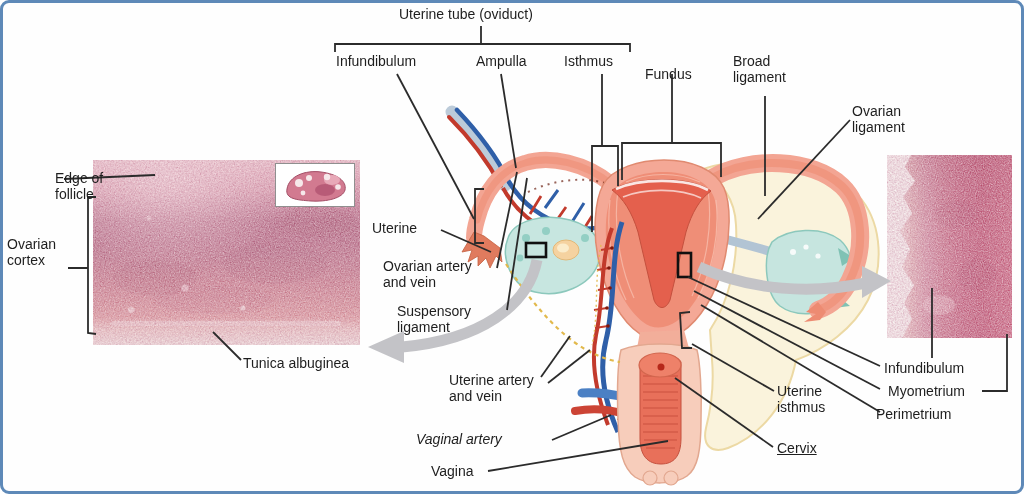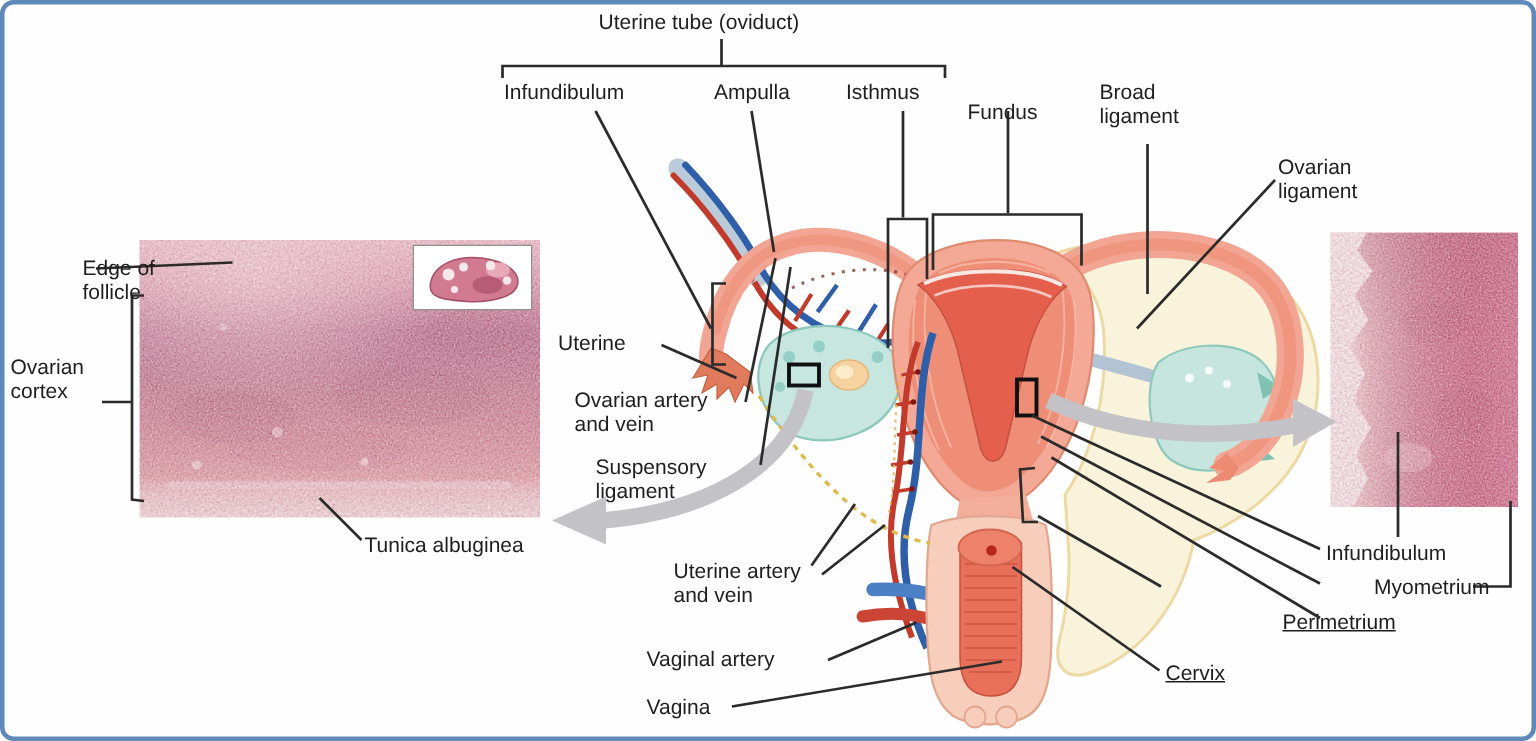--- a/index.html
+++ b/index.html
@@ -296,21 +296,22 @@
   <div class="lbl" style="left:645px;top:66px;">Fundus</div>
   <div class="lbl wrap" style="left:733px;top:53px;width:62px;">Broad ligament</div>
   <div class="lbl wrap" style="left:852px;top:103px;width:66px;">Ovarian ligament</div>
   <div class="lbl wrap" style="left:7px;top:170px;width:56px;margin-left:48px;">Edge of follicle</div>
   <div class="lbl wrap" style="left:7px;top:236px;width:60px;">Ovarian cortex</div>
   <div class="lbl" style="left:372px;top:220px;">Uterine</div>
   <div class="lbl wrap" style="left:397px;top:303px;width:94px;">Suspensory ligament</div>
   <div class="lbl wrap" style="left:383px;top:258px;width:106px;">Ovarian artery and vein</div>
   <div class="lbl" style="left:243px;top:355px;">Tunica albuginea</div>
   <div class="lbl wrap" style="left:449px;top:372px;width:110px;">Uterine artery and vein</div>
-  <div class="lbl" style="left:431px;top:431px;">Vaginal artery</div>
+  <div class="lbl" style="left:416px;top:431px;font-style:italic;">Vaginal artery</div>
   <div class="lbl" style="left:431px;top:463px;">Vagina</div>
   <div class="lbl" style="left:884px;top:360px;">Infundibulum</div>
-  <div class="lbl" style="left:916px;top:383px;">Myometrium</div>
-  <div class="lbl" style="left:855px;top:406px;text-decoration:underline;">Perimetrium</div>
+  <div class="lbl" style="left:888px;top:383px;">Myometrium</div>
+  <div class="lbl" style="left:876px;top:406px;">Perimetrium</div>
+  <div class="lbl wrap" style="left:777px;top:383px;width:64px;">Uterine isthmus</div>
   <div class="lbl" style="left:777px;top:440px;text-decoration:underline;">Cervix</div>
 
 </div>
 </div>
 
 </body></html>

